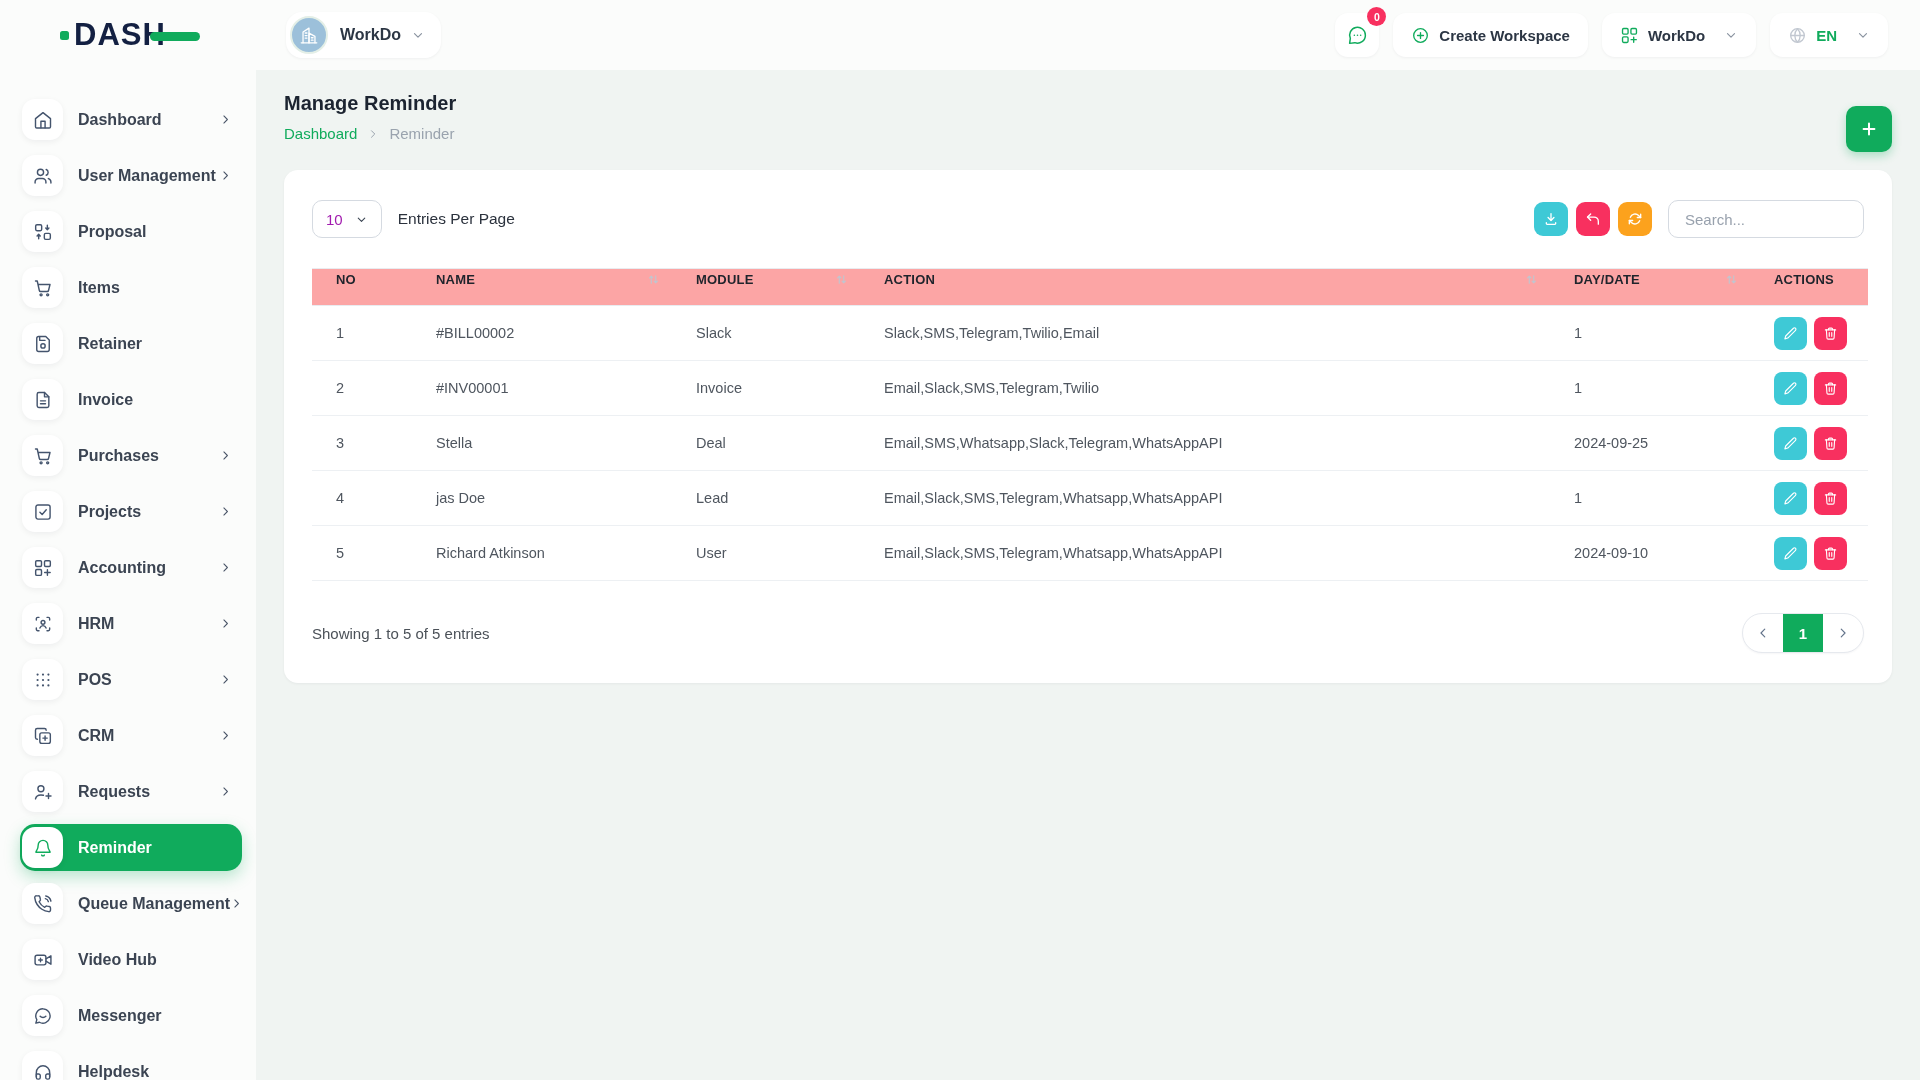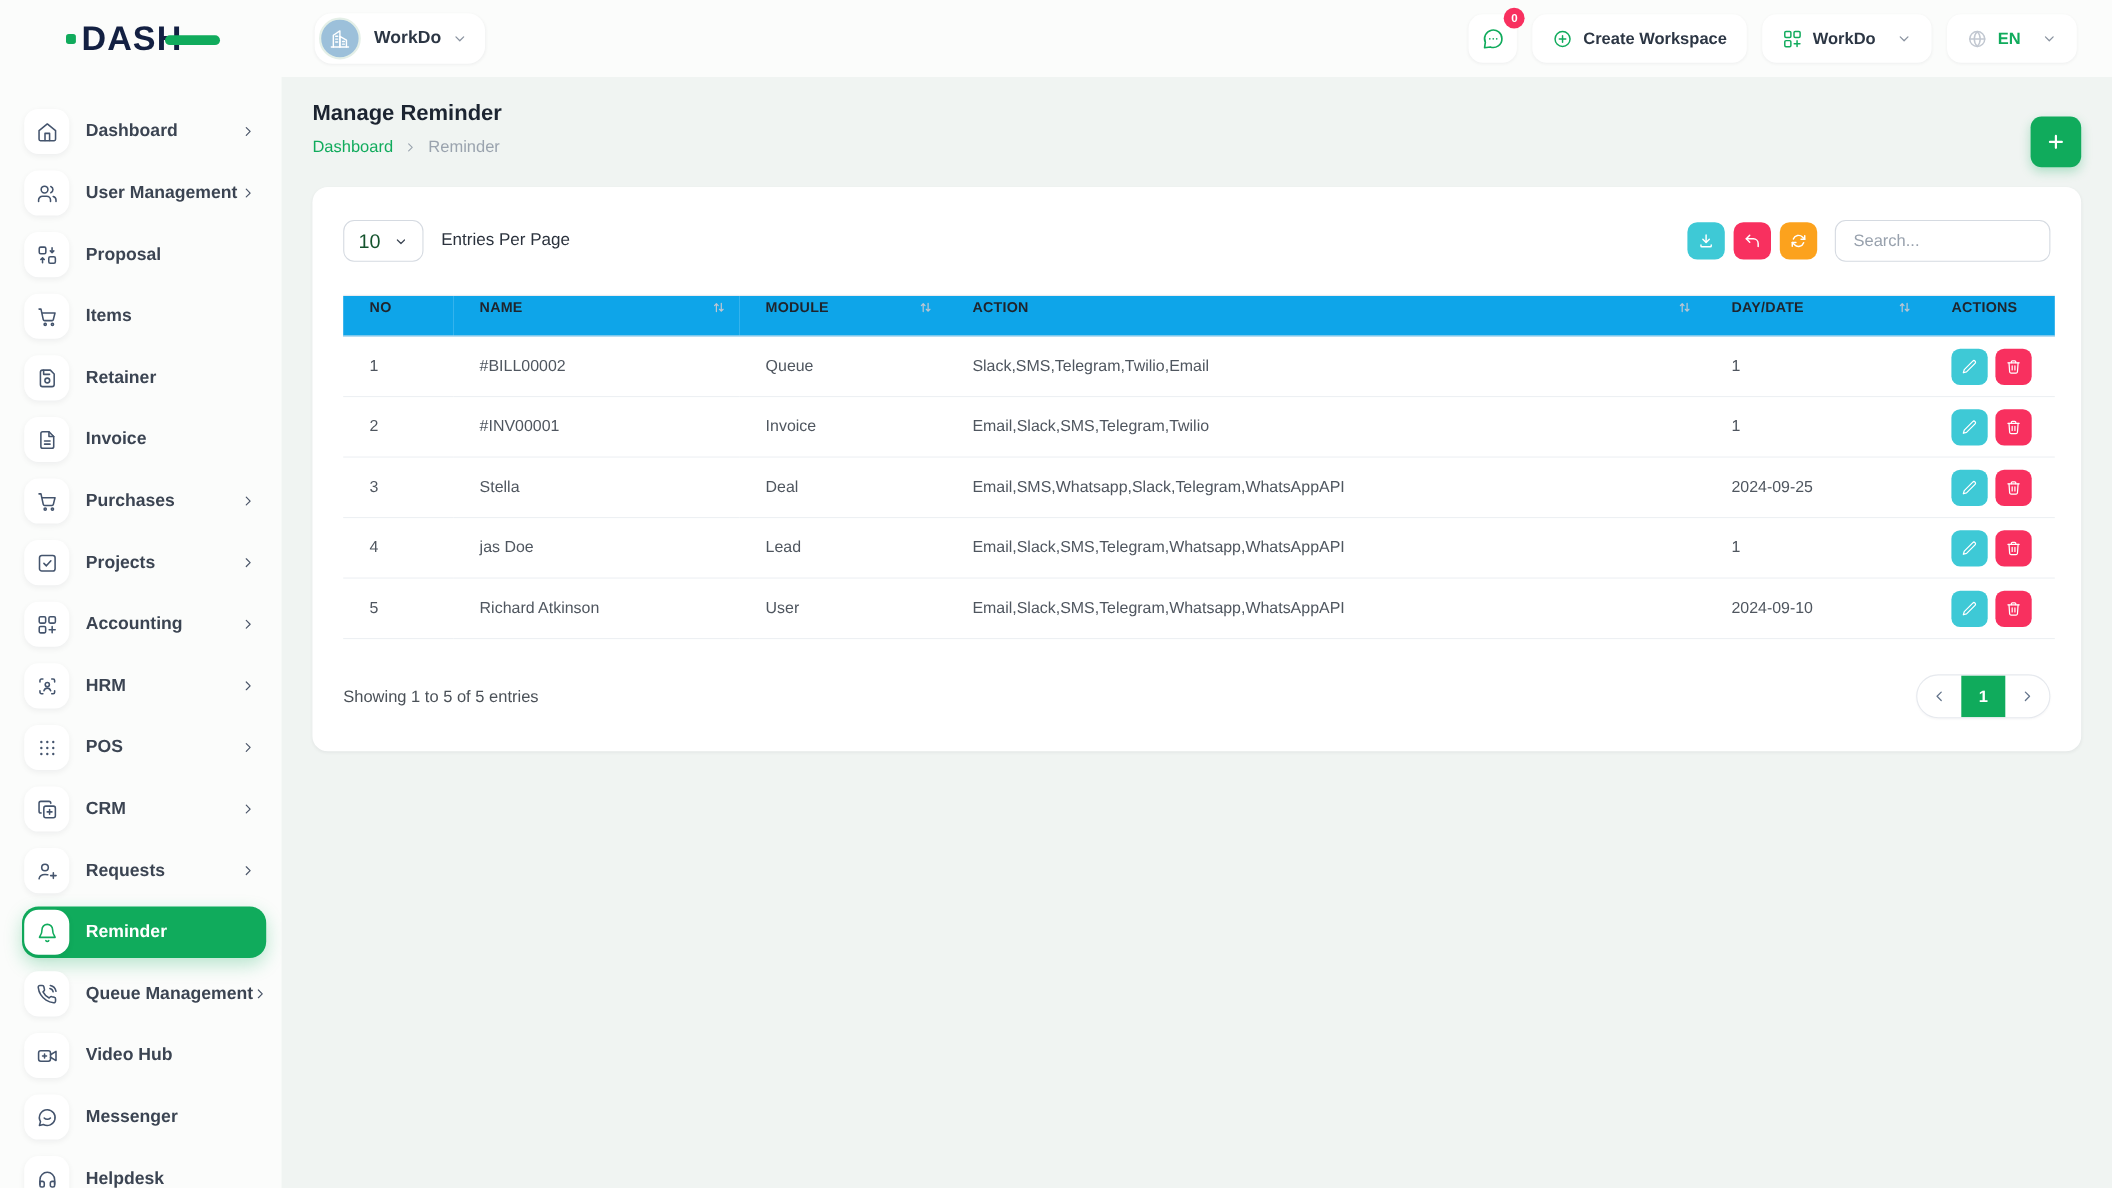--- a/index.html
+++ b/index.html
@@ -64,38 +64,38 @@
   .add-btn { position:absolute; top:36px; right:28px; width:46px; height:46px; border:none; border-radius:10px;
              background:var(--green); color:#fff; display:flex; align-items:center; justify-content:center;
              cursor:pointer; box-shadow:0 4px 10px rgba(16,171,92,.3); }
   .add-btn svg { width:20px; height:20px; }
 
   
   .card { margin-top:28px; background:#fff; border-radius:14px; box-shadow:0 1px 3px rgba(16,24,40,.05);
           padding:30px 28px 30px 28px; }
   .toolbar { display:flex; align-items:center; }
   .entries-select { display:flex; align-items:center; gap:12px; height:38px; padding:0 13px; border:1px solid #d5dae1;
-                    border-radius:10px; background:#fff; font-size:18px; color:#14532d; cursor:pointer; }
+                    border-radius:10px; background:#fff; font-size:15px; color:#a21caf; cursor:pointer; }
   .entries-select .icon { color:#3b4553; }
   .entries-select svg { width:13px; height:13px; }
   .entries-label { margin-left:16px; font-size:15.5px; color:#2b323d; }
   .toolbar-right { margin-left:auto; display:flex; align-items:center; gap:8px; }
   .btn-sq { width:34px; height:34px; border:none; border-radius:9px; color:#fff; display:flex; align-items:center;
             justify-content:center; cursor:pointer; }
   .btn-sq svg { width:16px; height:16px; }
   .btn-sq.cyan { background:var(--cyan); }
   .btn-sq.pink { background:var(--pink); }
   .btn-sq.orange { background:var(--orange); }
   .search-input { width:196px; height:38px; margin-left:16px; border:1px solid #d5dae1; border-radius:10px;
                   padding:0 16px; font-size:15px; color:#39414d; outline:none; font-family:inherit; }
   .search-input::placeholder { color:#98a1ad; }
 
   
   table { width:100%; border-collapse:collapse; table-layout:fixed; margin-top:30px; }
-  thead th { height:37px; background:#0ea5e9; border-top:1px solid #e9ecf0; border-bottom:1px solid #e9ecf0;
+  thead th { height:37px; background:#fca5a5; border-top:1px solid #e9ecf0; border-bottom:1px solid #e9ecf0;
              font-size:13px; font-weight:700; color:#1f242c; text-align:left; padding:0 12px 16px 24px; letter-spacing:.2px; }
   .th-inner { display:flex; align-items:center; justify-content:space-between; }
   .sort-icon { color:#bfc6d0; }
   .sort-icon svg { width:13px; height:13px; }
   tbody td { height:55px; border-bottom:1px solid #edf0f3; font-size:14.5px; color:#4f565f; padding:0 12px 0 24px;
              white-space:nowrap; overflow:hidden; }
   .cell-actions { display:flex; align-items:center; gap:7px; height:100%; }
   .btn-row { width:33px; height:33px; border:none; border-radius:8px; color:#fff; display:flex; align-items:center;
              justify-content:center; cursor:pointer; }
   .btn-row svg { width:15px; height:15px; }
@@ -563,21 +563,21 @@
               <div class="th-inner">
                 <span>ACTIONS</span>
               </div>
             </th>
           </tr>
         </thead>
       <tbody>
           <tr>
             <td>1</td>
             <td>#BILL00002</td>
-            <td>Queue</td>
+            <td>Slack</td>
             <td>Slack,SMS,Telegram,Twilio,Email</td>
             <td>1</td>
             <td>
               <div class="cell-actions">
                 <button class="btn-row" style="background: rgb(62, 201, 214);">
                   <span class="icon">
                     <svg viewBox="0 0 24 24" fill="none" stroke="currentColor" stroke-width="1.8" stroke-linecap="round" stroke-linejoin="round">
                       <path d="M16.7 3.6a2.3 2.3 0 0 1 3.3 3.3L7.6 19.3 3 20.6l1.3-4.6Z"></path>
                     </svg>
                   </span>

